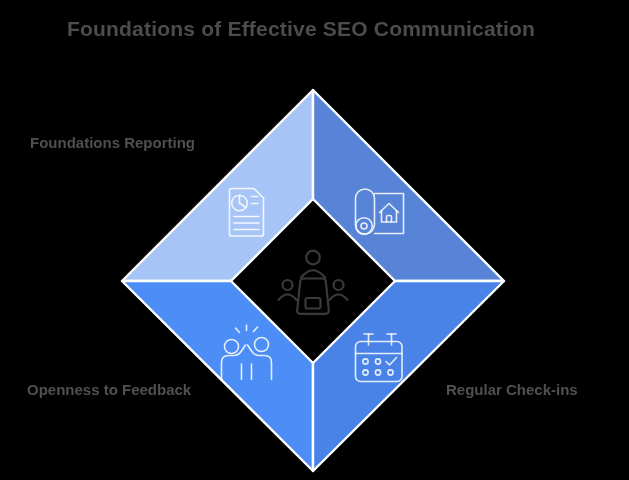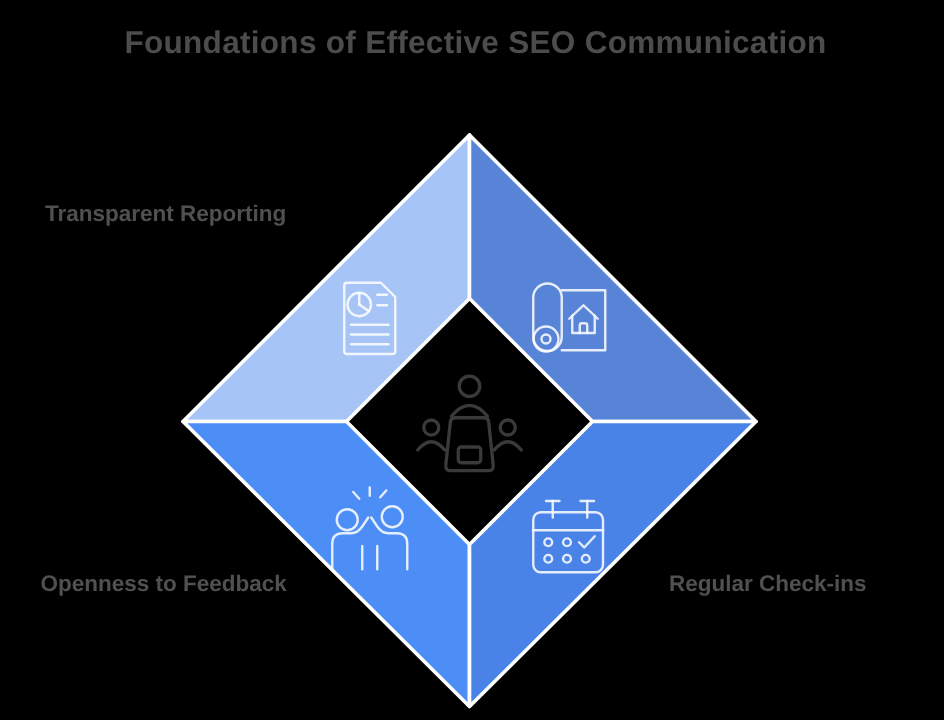--- a/index.html
+++ b/index.html
@@ -1,19 +1,19 @@
 <!DOCTYPE html>
 <html style="--background: #000000; --title-text: #4c4c4c; --label-text: #505050; --quadrant-top-left: #a7c4f7; --quadrant-top-right: #5784d7; --quadrant-bottom-left: #4c8df6; --quadrant-bottom-right: #4a83e8; --divider-stroke: #ffffff; --icon-stroke: #ffffff; --center-icon-stroke: #3a3a3a;"><head>
 <meta charset="utf-8">
 <style>
   html,body{margin:0;padding:0;}
   body{background:var(--background,#000);font-family:"Liberation Sans","DejaVu Sans",sans-serif;}
   #stage{position:relative;width:629px;height:480px;overflow:hidden;background:var(--background,#000);}
   .title{
-    position:absolute;top:17px;left:16px;width:602px;text-align:center;
+    position:absolute;top:17px;left:0;width:602px;text-align:center;
     font-size:21px;font-weight:700;letter-spacing:.2px;
     color:var(--title-text,#4c4c4c);
   }
   .label{
     position:absolute;font-size:15px;font-weight:700;line-height:18px;
     color:var(--label-text,#505050);white-space:nowrap;
   }
   .label-tl{left:30px;top:134px;}
   .label-tr{left:446px;top:134px;}
   .label-bl{left:27px;top:381px;}
@@ -98,17 +98,17 @@
       <path d="M301 277.5 Q313 263 325 277.5"></path>
       <circle cx="287.5" cy="285" r="5"></circle>
       <path d="M278.5 300 Q287.5 289 296.5 300"></path>
       <circle cx="338.5" cy="285" r="5"></circle>
       <path d="M329.5 300 Q338.5 289 347.5 300"></path>
       <path class="table-fill" d="M303.5 278.5 H322.5 Q325.5 278.5 325.8 281.5 L328.8 310 Q329.2 313.8 325.4 313.8 H300.6 Q296.8 313.8 297.2 310 L300.2 281.5 Q300.5 278.5 303.5 278.5 Z"></path>
       <rect x="305.5" y="298" width="15" height="10.5" rx="2"></rect>
     </g>
   </svg>
 
-  <div class="label label-tl">Transparent Reporting</div>
+  <div class="label label-tl">Foundations Reporting</div>
   <div class="label label-br">Regular Check-ins</div>
   <div class="label label-bl">Openness to Feedback</div>
 
 </div>
 
 </body></html>

